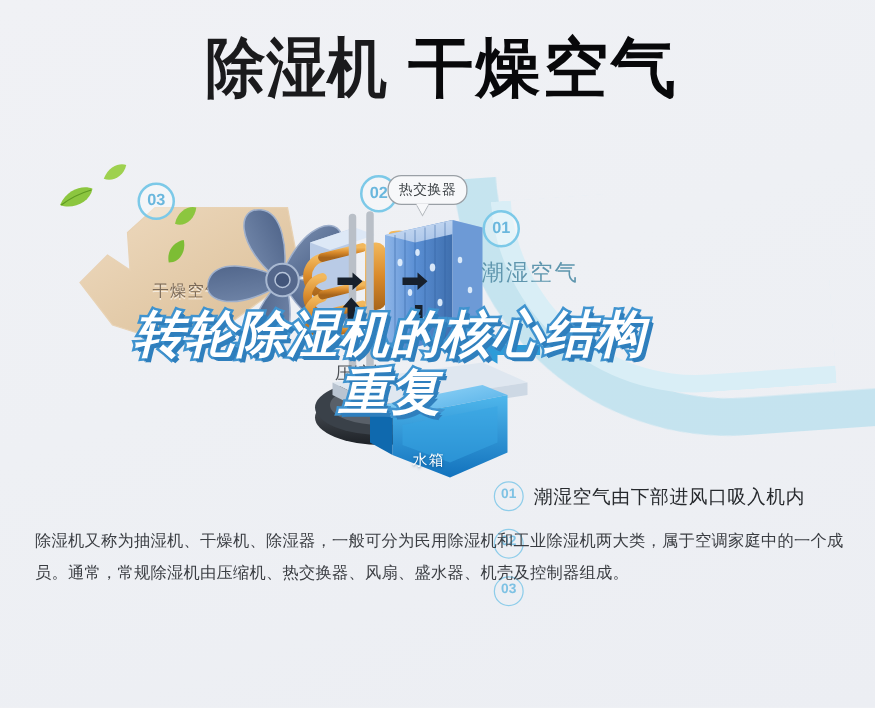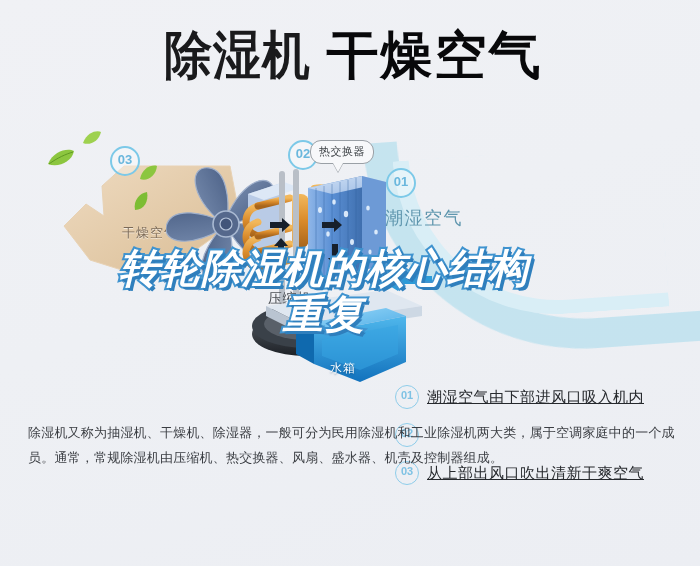--- a/index.html
+++ b/index.html
@@ -188,27 +188,26 @@
     font-weight: 700;
     line-height: 19px;
     text-align: center;
     margin-right: 8px;
   }
   .legend-text {
     font-size: 15px;
     color: #26292d;
     letter-spacing: .5px;
     white-space: nowrap;
-    text-decoration: underline;
   }
 
   
   .watermark {
     position: absolute;
-    left: 16px; top: 246px;
+    left: 4px; top: 246px;
     width: 616px;
     text-align: center;
     pointer-events: none;
     z-index: 30;
   }
   .wm-line {
     font-size: 40px;
     font-weight: 700;
     font-style: italic;
     color: #ffffff;
@@ -445,21 +444,20 @@
     <div class="legend">
       <div class="legend-row">
         <span class="legend-num">01</span>
         <span class="legend-text">潮湿空气由下部进风口吸入机内</span>
       </div>
       <div class="legend-row">
         <span class="legend-num">02</span>
       </div>
       <div class="legend-row">
         <span class="legend-num">03</span>
-        <span class="legend-text">从上部出风口吹出清新干爽空气</span>
       </div>
     </div>
   </div>
 
   <div class="watermark">
     <div class="wm-line l1">转轮除湿机的核心结构</div>
     <div class="wm-line l2">重复</div>
   </div>
 
   <div class="body-text para1">除湿机又称为抽湿机、干燥机、除湿器，一般可分为民用除湿机和工业除湿机两大类，属于空调家庭中的一个成员。通常，常规除湿机由压缩机、热交换器、风扇、盛水器、机壳及控制器组成。</div>

